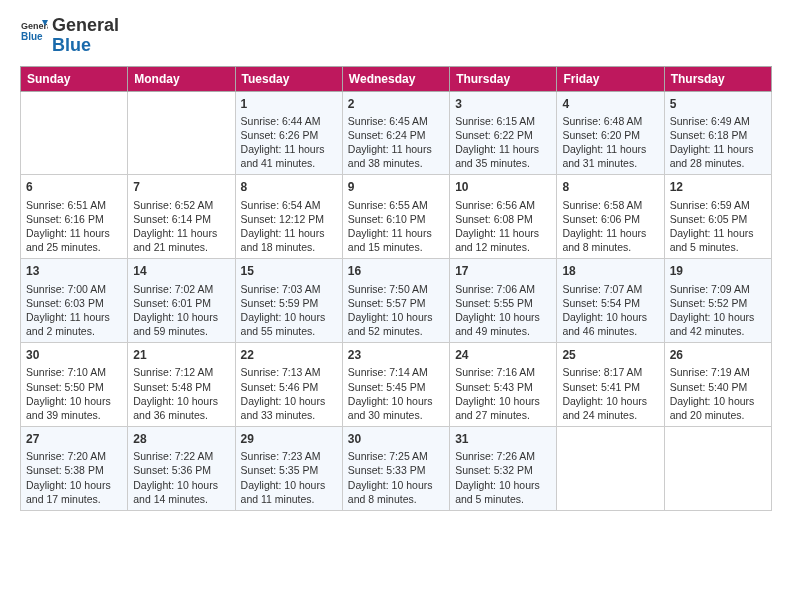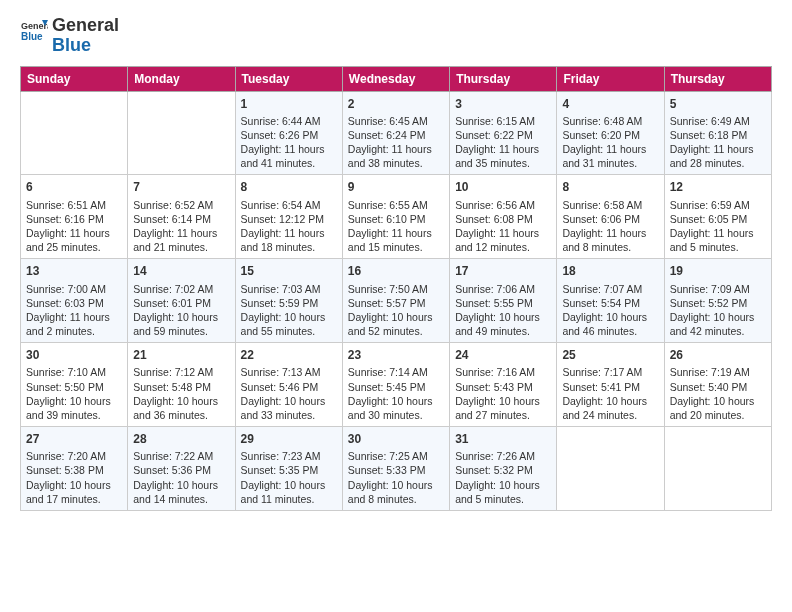--- a/index.html
+++ b/index.html
@@ -274,21 +274,21 @@
           <div>Daylight: 10 hours and 30 minutes.</div>
         </td>
         <td>
           <span class="day-number">24</span>
           <div>Sunrise: 7:16 AM</div>
           <div>Sunset: 5:43 PM</div>
           <div>Daylight: 10 hours and 27 minutes.</div>
         </td>
         <td>
           <span class="day-number">25</span>
-          <div>Sunrise: 7:17 AM</div>
+          <div>Sunrise: 8:17 AM</div>
           <div>Sunset: 5:41 PM</div>
           <div>Daylight: 10 hours and 24 minutes.</div>
         </td>
         <td>
           <span class="day-number">26</span>
           <div>Sunrise: 7:19 AM</div>
           <div>Sunset: 5:40 PM</div>
           <div>Daylight: 10 hours and 20 minutes.</div>
         </td>
       </tr>

